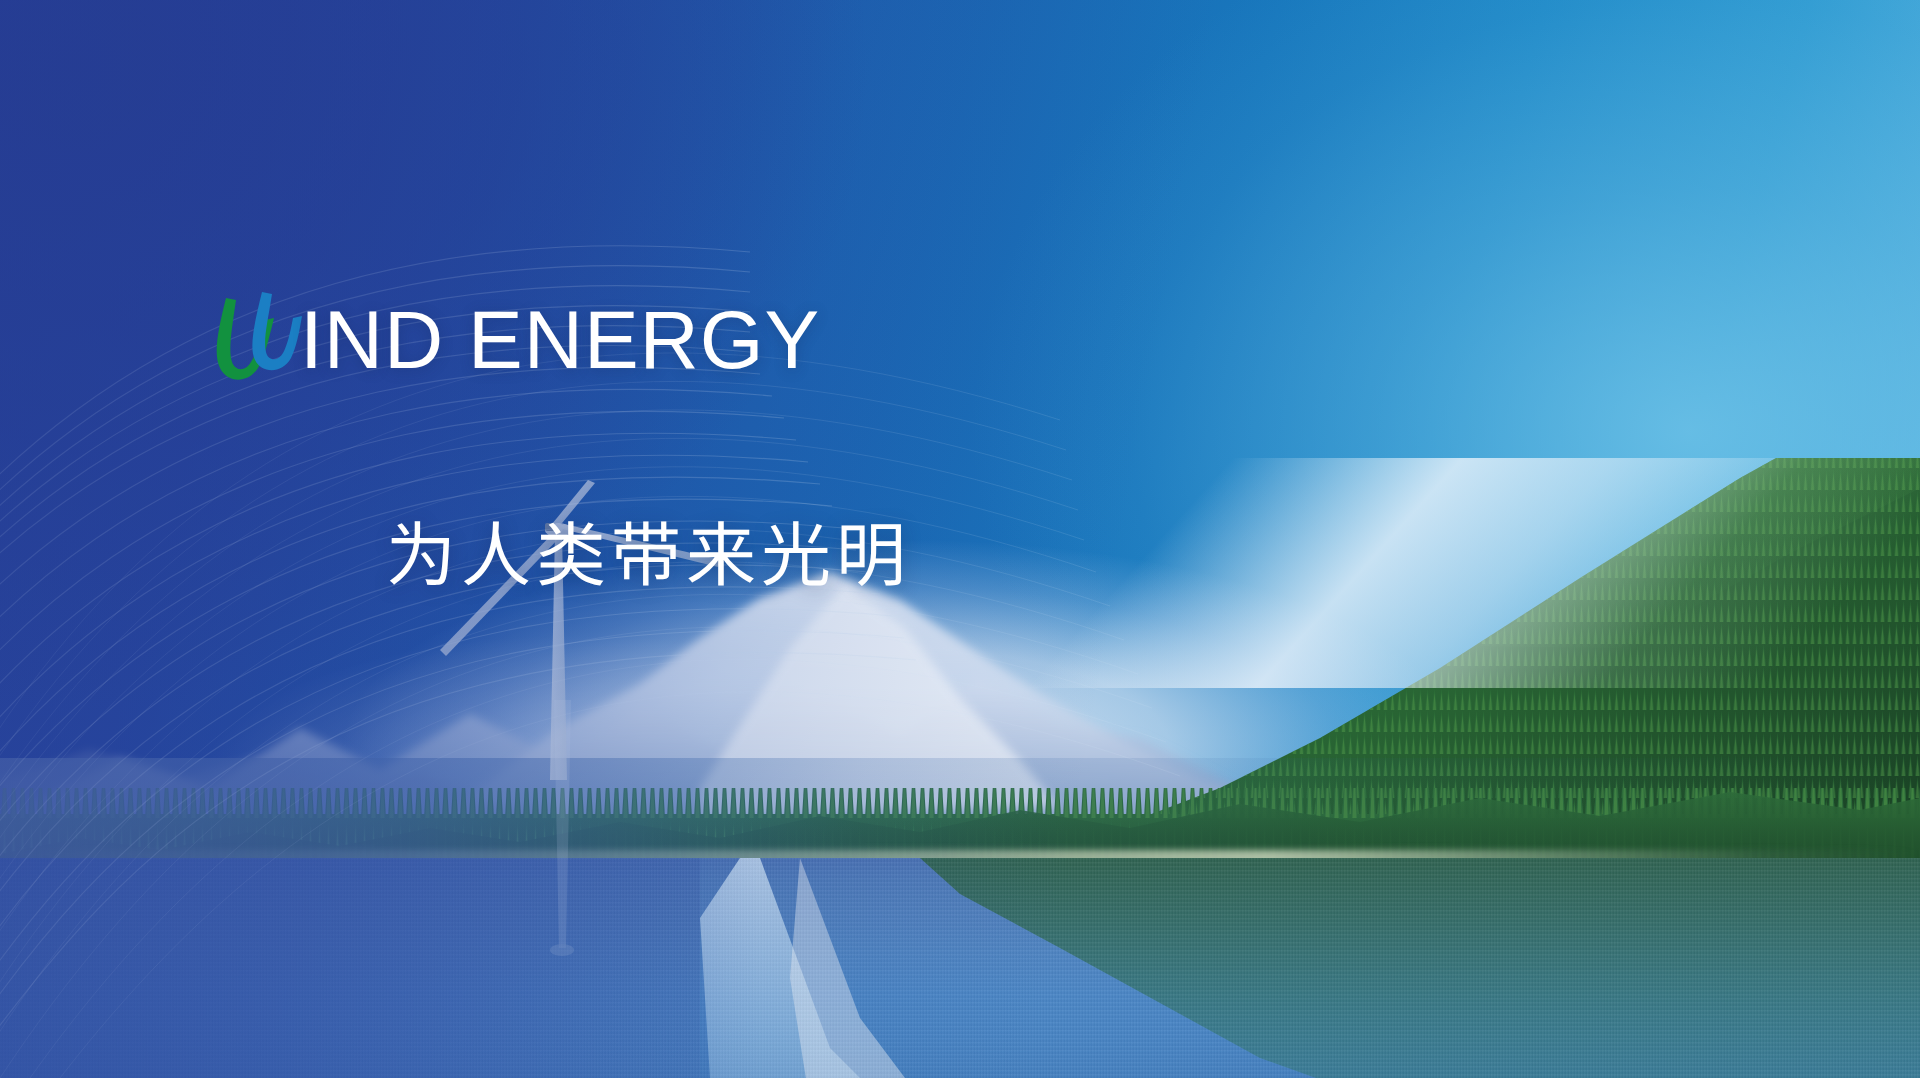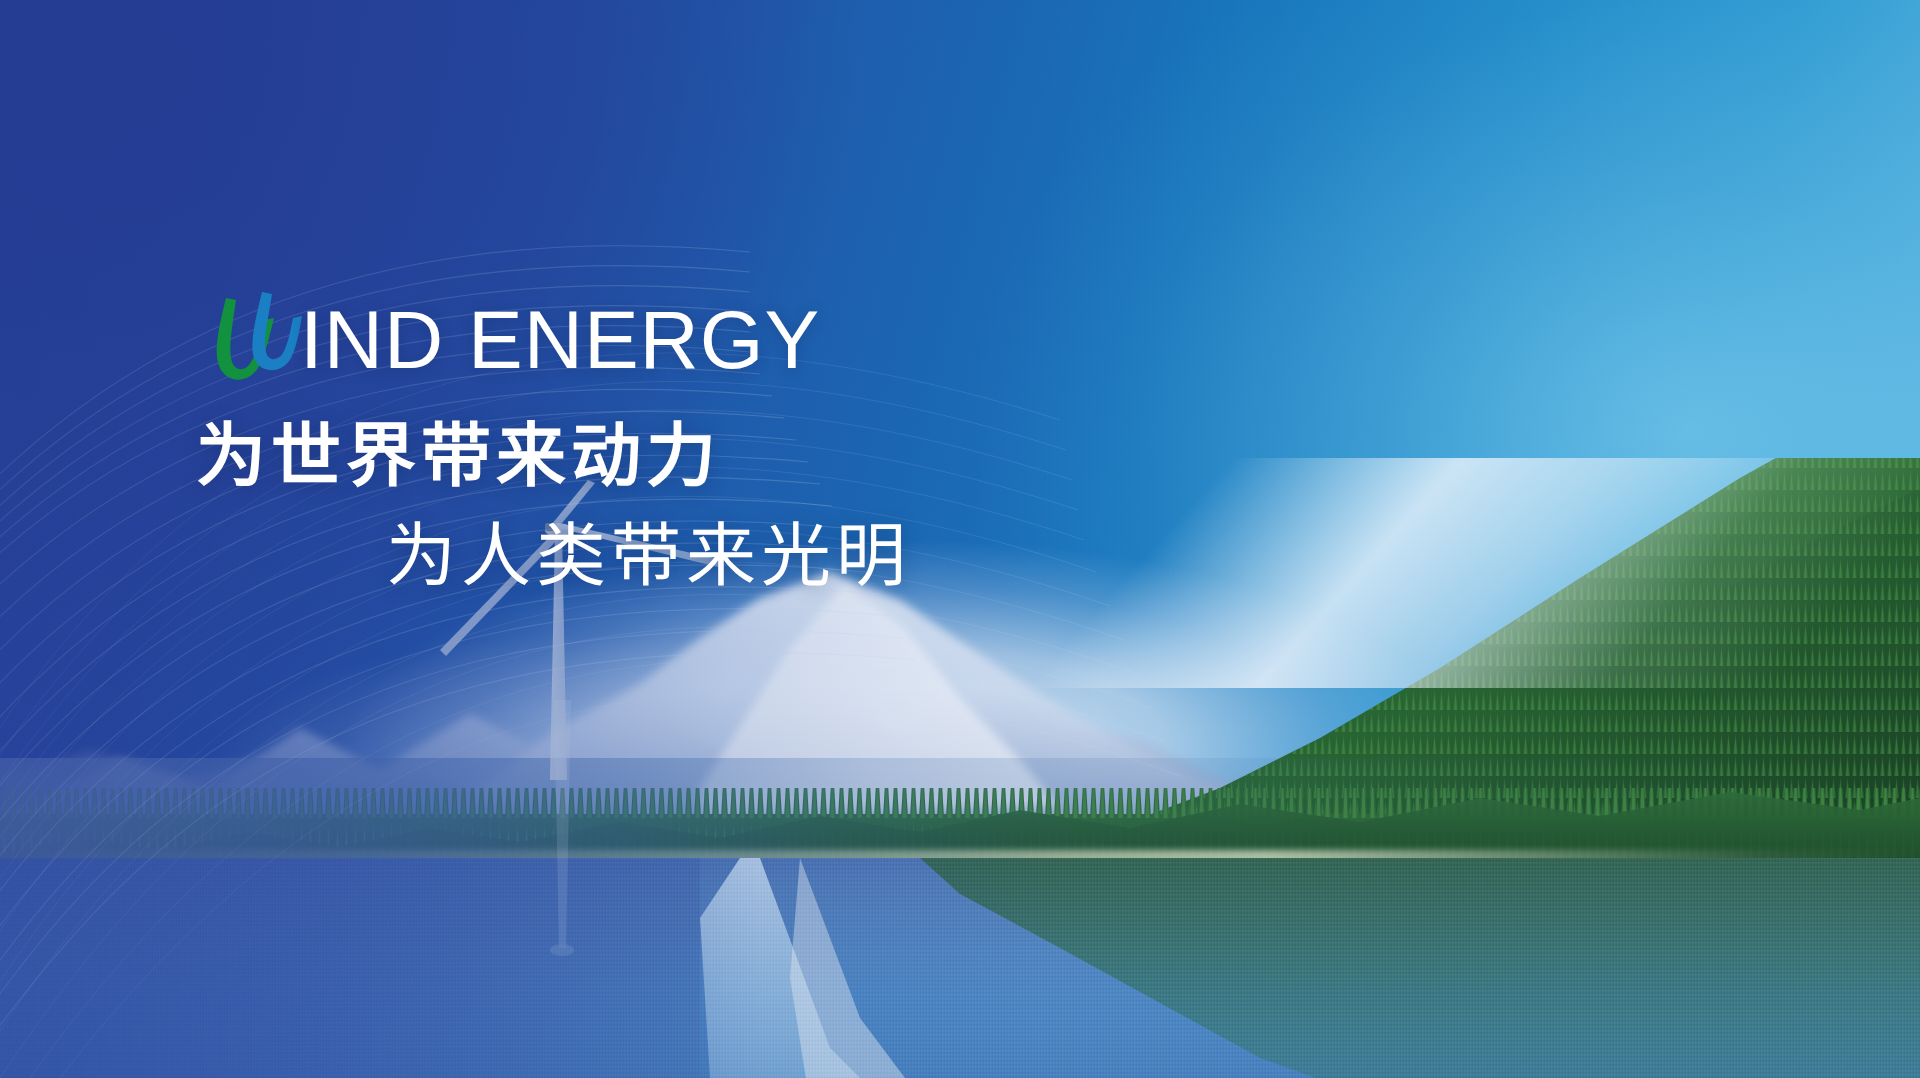--- a/index.html
+++ b/index.html
@@ -513,18 +513,17 @@
                  C 66 86 86 86 95 70
                  C 100 60 103 46 106 28
                  L 97 30
                  C 94 46 91 58 87 65
                  C 82 74 72 73 70 64
                  C 67 52 72 32 76 6 Z" fill="#1b7fc4"></path>
       </svg>
       <div class="brand-word">IND ENERGY</div>
     </div>
 
-    <div class="slogan">为世界带来动力</div>
 
     <div class="slogan-line-2">为人类带来光明</div>
   </div>
 
 </div>
 
 </body></html>

